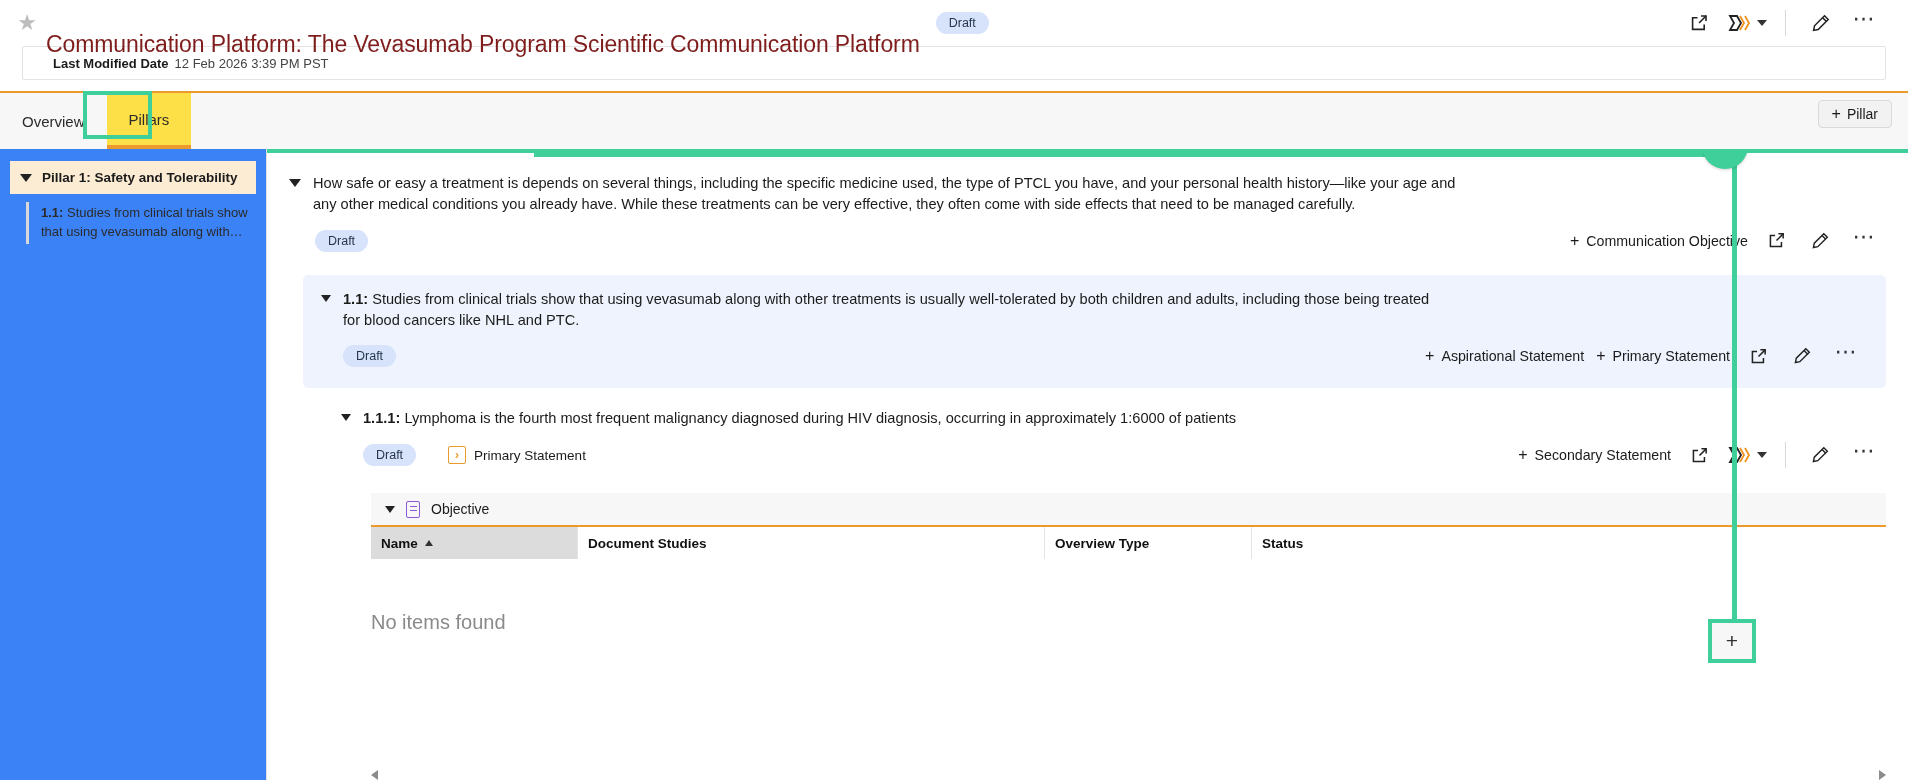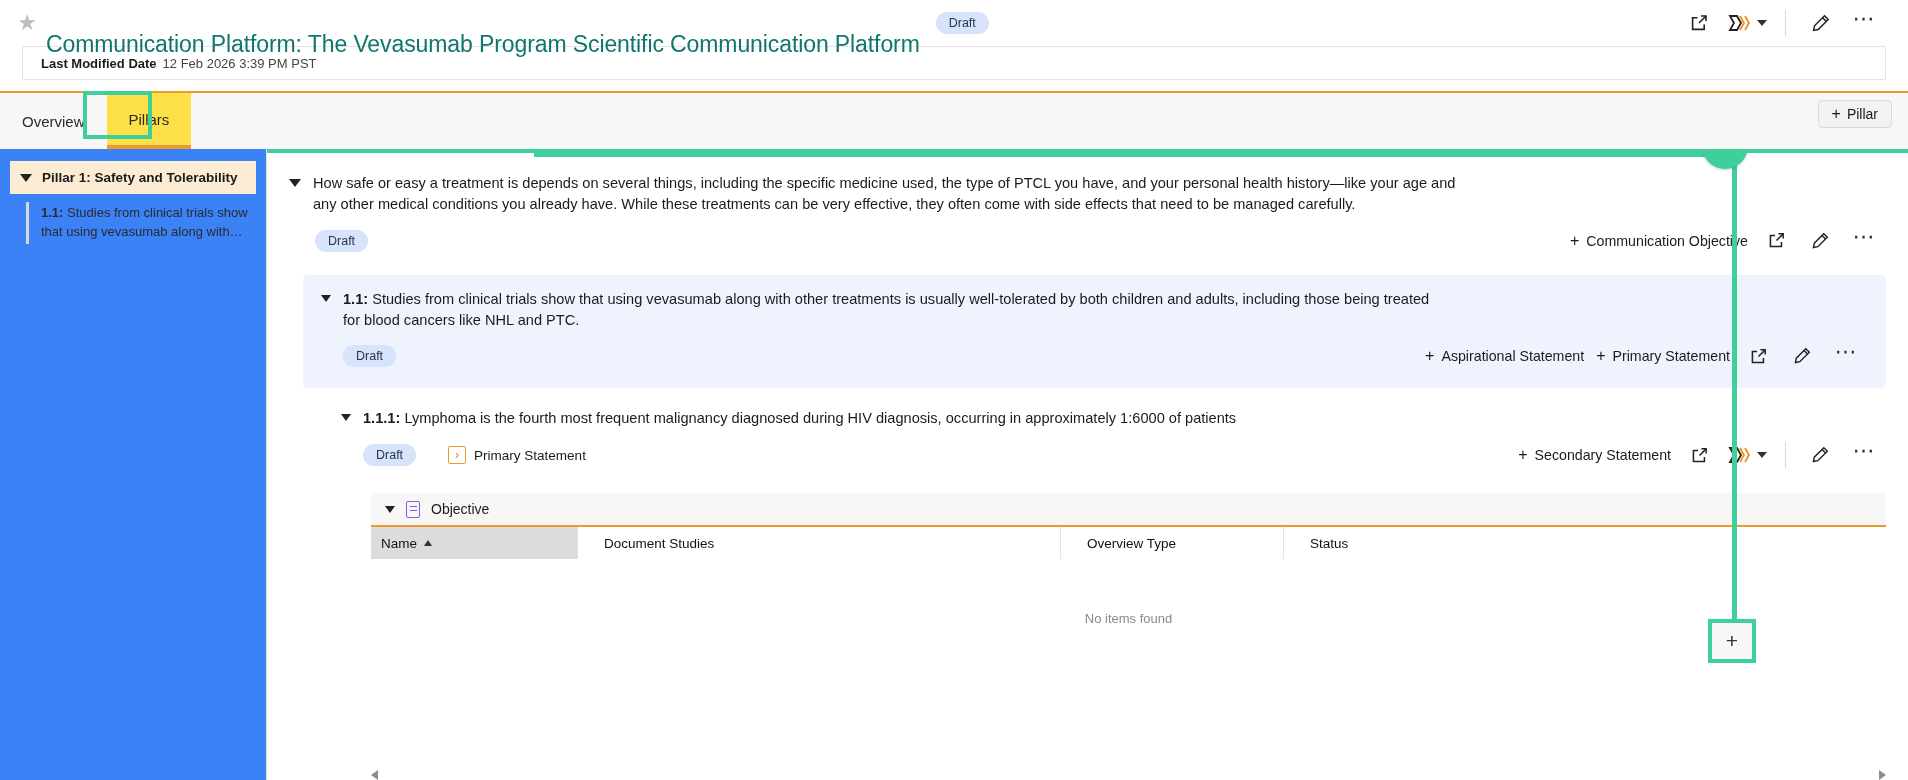--- a/index.html
+++ b/index.html
@@ -26,21 +26,21 @@
     flex: 0 0 26px;
     display: flex; align-items: center; justify-content: center;
     color: #bdbdbd;
     font-size: 22px;
     line-height: 1;
     margin-right: 6px;
   }
   .doc-title {
     font-size: 23px;
     font-weight: 400;
-    color: #0f766e;
+    color: #7f1d1d;
     white-space: nowrap;
     letter-spacing: -0.1px;
     margin-top: 42px;
   }
   .status-pill {
     display: inline-flex; align-items: center; justify-content: center;
     background: #d6e3fa;
     color: #26364d;
     border-radius: 11px;
     font-size: 12.5px;
@@ -76,21 +76,21 @@
     padding-bottom: 8px;
   }
 
   
   .meta-bar-wrap { padding: 0 22px 0 22px; }
   .meta-bar {
     border: 1px solid #e3e3e3;
     border-radius: 2px;
     height: 34px;
     display: flex; align-items: center;
-    padding: 0 18px;
+    padding: 0 30px;
     font-size: 13px;
     background: #fff;
   }
   .meta-label { font-weight: bold; color: #1b1b1b; margin-right: 6px; }
   .meta-value { color: #444; }
 
   
   .tabs-row {
     position: relative;
     margin-top: 11px;
@@ -286,23 +286,22 @@
     height: 1.5px; background: #8a5ad6;
   }
   .doc-purple:before { top: 4px; }
   .doc-purple:after { top: 8px; }
 
   .table-head {
     display: flex;
     border-top: 2px solid #eb9b2d;
     height: 34px;
     font-size: 13.5px;
-    font-weight: normal;
+    font-weight: bold;
     color: #111;
-    gap: 16px;
   }
   .th {
     display: flex; align-items: center;
     padding: 0 10px;
     border-right: 1px solid #e3e3e3;
     cursor: pointer;
     background: #fff;
     white-space: nowrap;
   }
   .th.sorted { background: #dcdcdc; }
@@ -312,23 +311,23 @@
     border-right: 4px solid transparent;
     border-bottom: 6px solid #333;
     margin-left: 7px;
   }
   .th-name { width: 207px; flex: 0 0 207px; }
   .th-docver { width: 467px; flex: 0 0 467px; }
   .th-reftype { width: 207px; flex: 0 0 207px; }
   .th-status { flex: 1 1 auto; border-right: none; }
 
   .empty-row {
-    text-align: center;
+    text-align: left;
     color: #8a8a8a;
-    font-size: 13px;
+    font-size: 20px;
     padding: 52px 0 0 0;
   }
 
   
   .hscroll {
     position: absolute;
     left: 104px; right: 22px;
     bottom: 12px;
     height: 13px;
     display: flex; align-items: center; gap: 4px;

